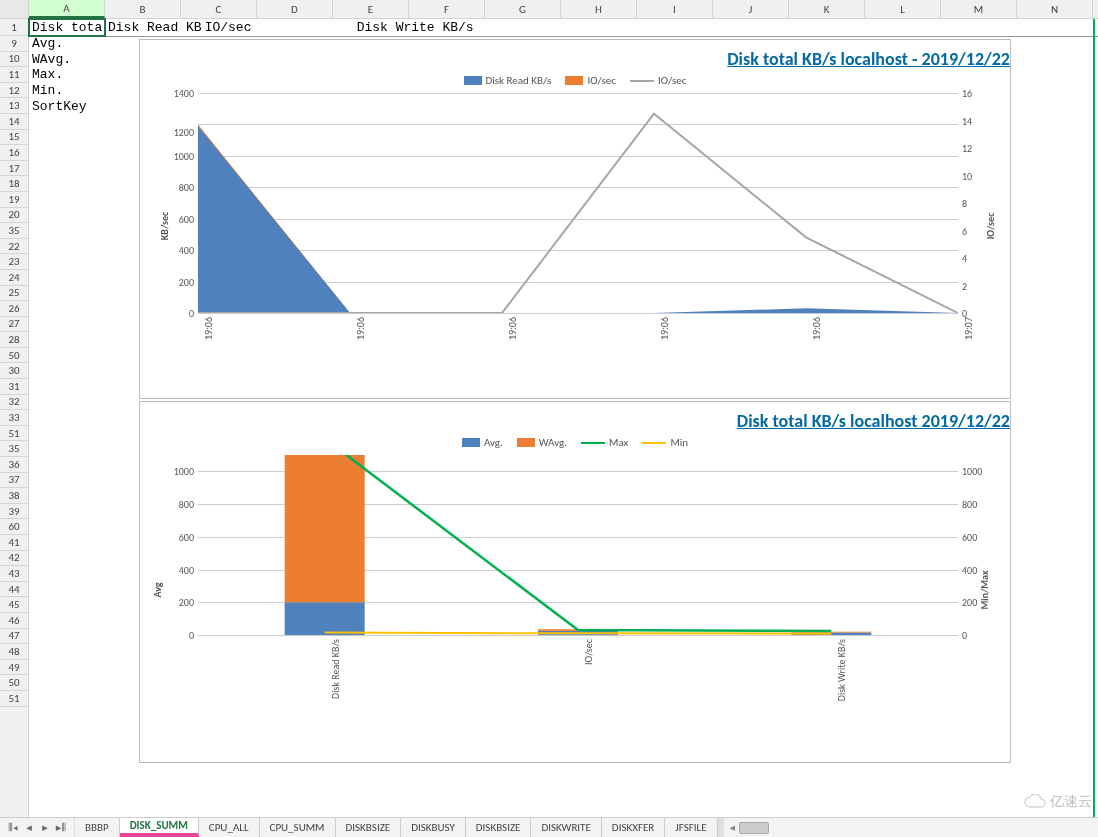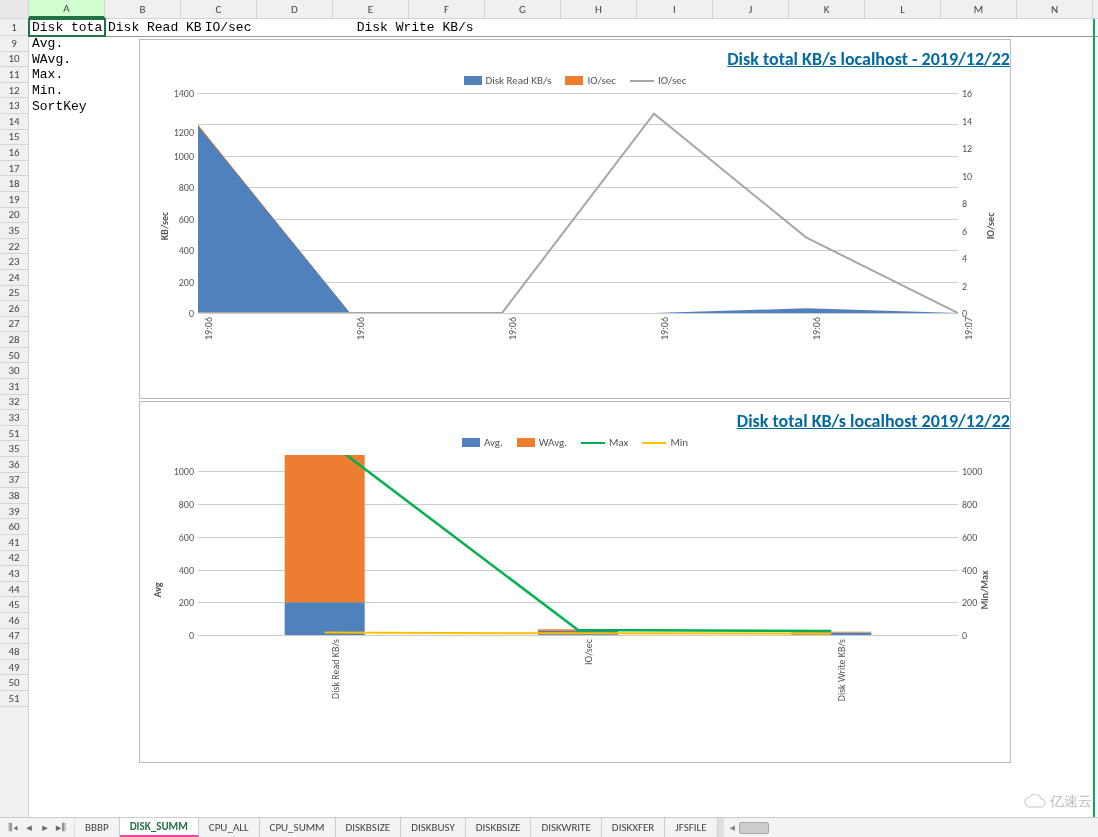--- a/index.html
+++ b/index.html
@@ -41,21 +41,21 @@
   .ytick-r { position:absolute; right:-30px; width:26px; text-align:left; font-size:10px; color:#555; transform:translateY(-50%);}
   .xlabels { position:relative; height:46px;}
   .xl { position:absolute; font-size:10px; color:#555; transform-origin: top left; transform: rotate(-90deg) translate(-100%,0); white-space:nowrap;}
   .xl2 { position:absolute; font-size:10px; color:#555; transform-origin: top left; transform: rotate(-90deg) translate(-100%,0); white-space:nowrap;}
 
   
   .tabs-bar { position:absolute; left:0; right:0; bottom:0; height:20px; background:#f3f3f3; border-top:1px solid #ccc; display:flex; align-items:stretch; font-size:11px;}
   .nav-btns { display:flex; align-items:center; gap:2px; padding:0 6px; border-right:1px solid #ddd;}
   .nav-btn { width:14px; height:14px; display:flex; align-items:center; justify-content:center; color:#666;}
   .tab { padding:0 10px; border-right:1px solid #ccc; display:flex; align-items:center; background:#f3f3f3; color:#444; cursor:pointer;}
-  .tab.active { background:#fff; color:#217346; font-weight:bold; border-bottom:2px solid #ec4899;}
+  .tab.active { background:#fff; color:#217346; font-weight:bold; border-bottom:4px solid #ec4899;}
   .tab-scroll-handle { width:6px; background:#e0e0e0; cursor:ew-resize;}
   .hscroll-track { flex:1; display:flex; align-items:center; padding:0 2px;}
   .hscroll-thumb { height:12px; width:30px; background:#ccc; border:1px solid #aaa; border-radius:2px;}
 
   .watermark { position:absolute; right:6px; bottom:26px; font-size:14px; color:#bbb; font-family:Arial; display:flex; align-items:center; gap:4px;}
   .watermark svg { opacity:.6; }
 
   
   .frozen-line { position:absolute; left:0; right:0; top:17px; border-top:1px solid #999;}
 </style>

